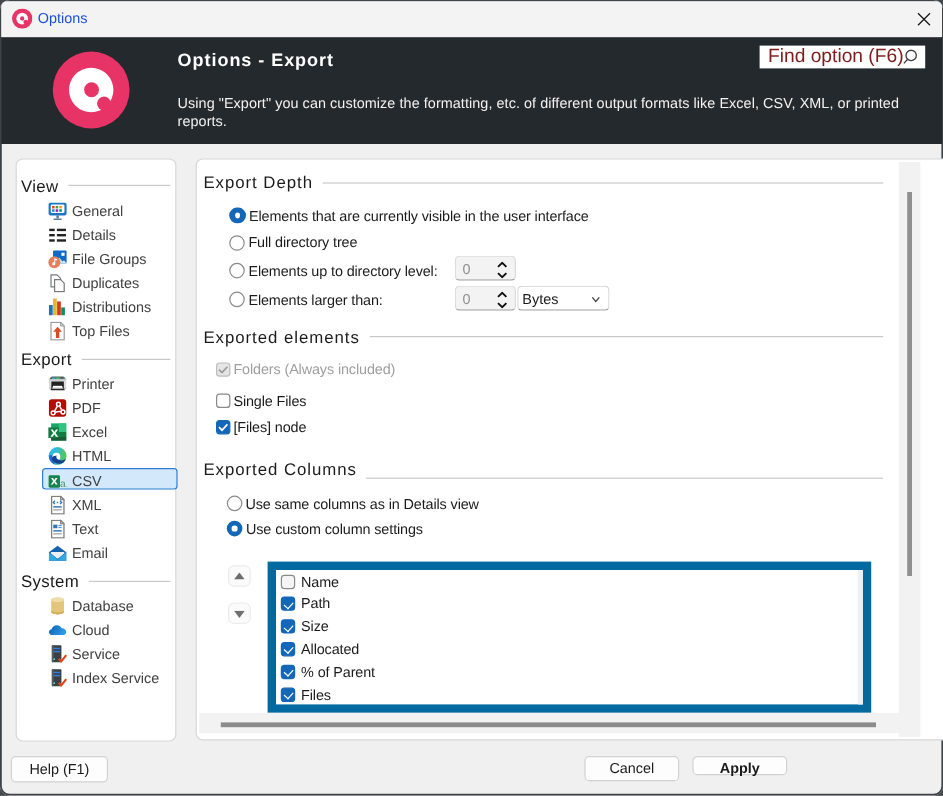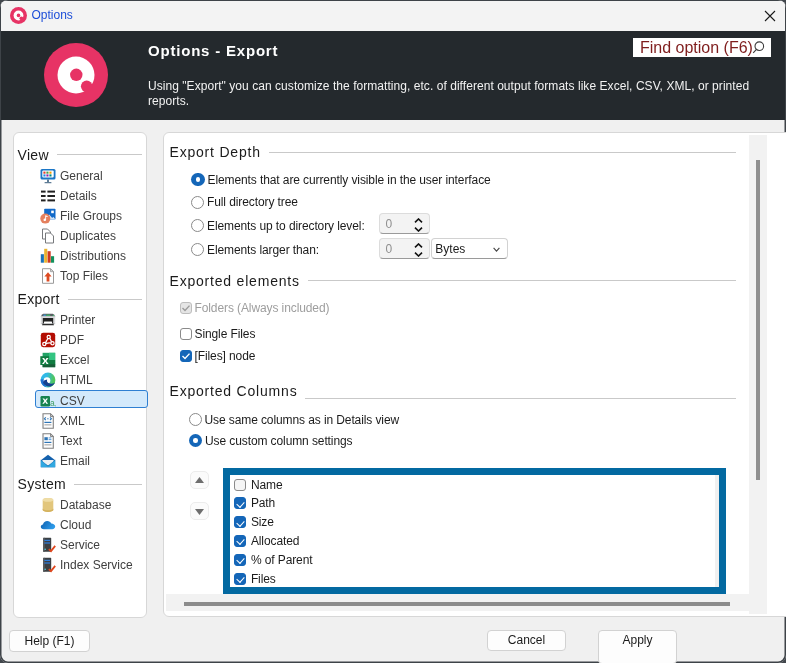--- a/index.html
+++ b/index.html
@@ -282,14 +282,14 @@
       <div class="abs" style="left:492px; top:17.5px; width:3px; height:29.5px; background:#8f8f8f;"></div>
     </div>
     <div class="abs" style="left:2px; top:461px; width:600px; height:17px; background:#f2f2f2;"></div>
     <div class="abs" style="left:20px; top:469px; width:546px; height:3.5px; background:#8c8c8c;"></div>
     <div class="abs" style="left:585px; top:2px; width:18px; height:479px; background:#f2f2f2;"></div>
     <div class="abs" style="left:592px; top:27px; width:3.5px; height:320px; background:#8f8f8f;"></div>
   </div>
   <div class="abs btn" style="left:9px; top:630px; width:81px; height:22px; line-height:20px;">Help (F1)</div>
   <div class="abs btn" style="left:397px; top:630px; width:80px; height:21px; line-height:19px; border-color:#0067c0;margin-top:44px;">OK</div>
   <div class="abs btn" style="left:487px; top:630px; width:79px; height:21px; line-height:19px;">Cancel</div>
-  <div class="abs btn" style="left:598px; top:630px; width:79px; height:34px; line-height:19px;">Apply</div>
+  <div class="abs btn" style="left:577px; top:630px; width:79px; height:16px; line-height:19px;font-weight:bold;">Apply</div>
 </div>
 
 </body></html>

